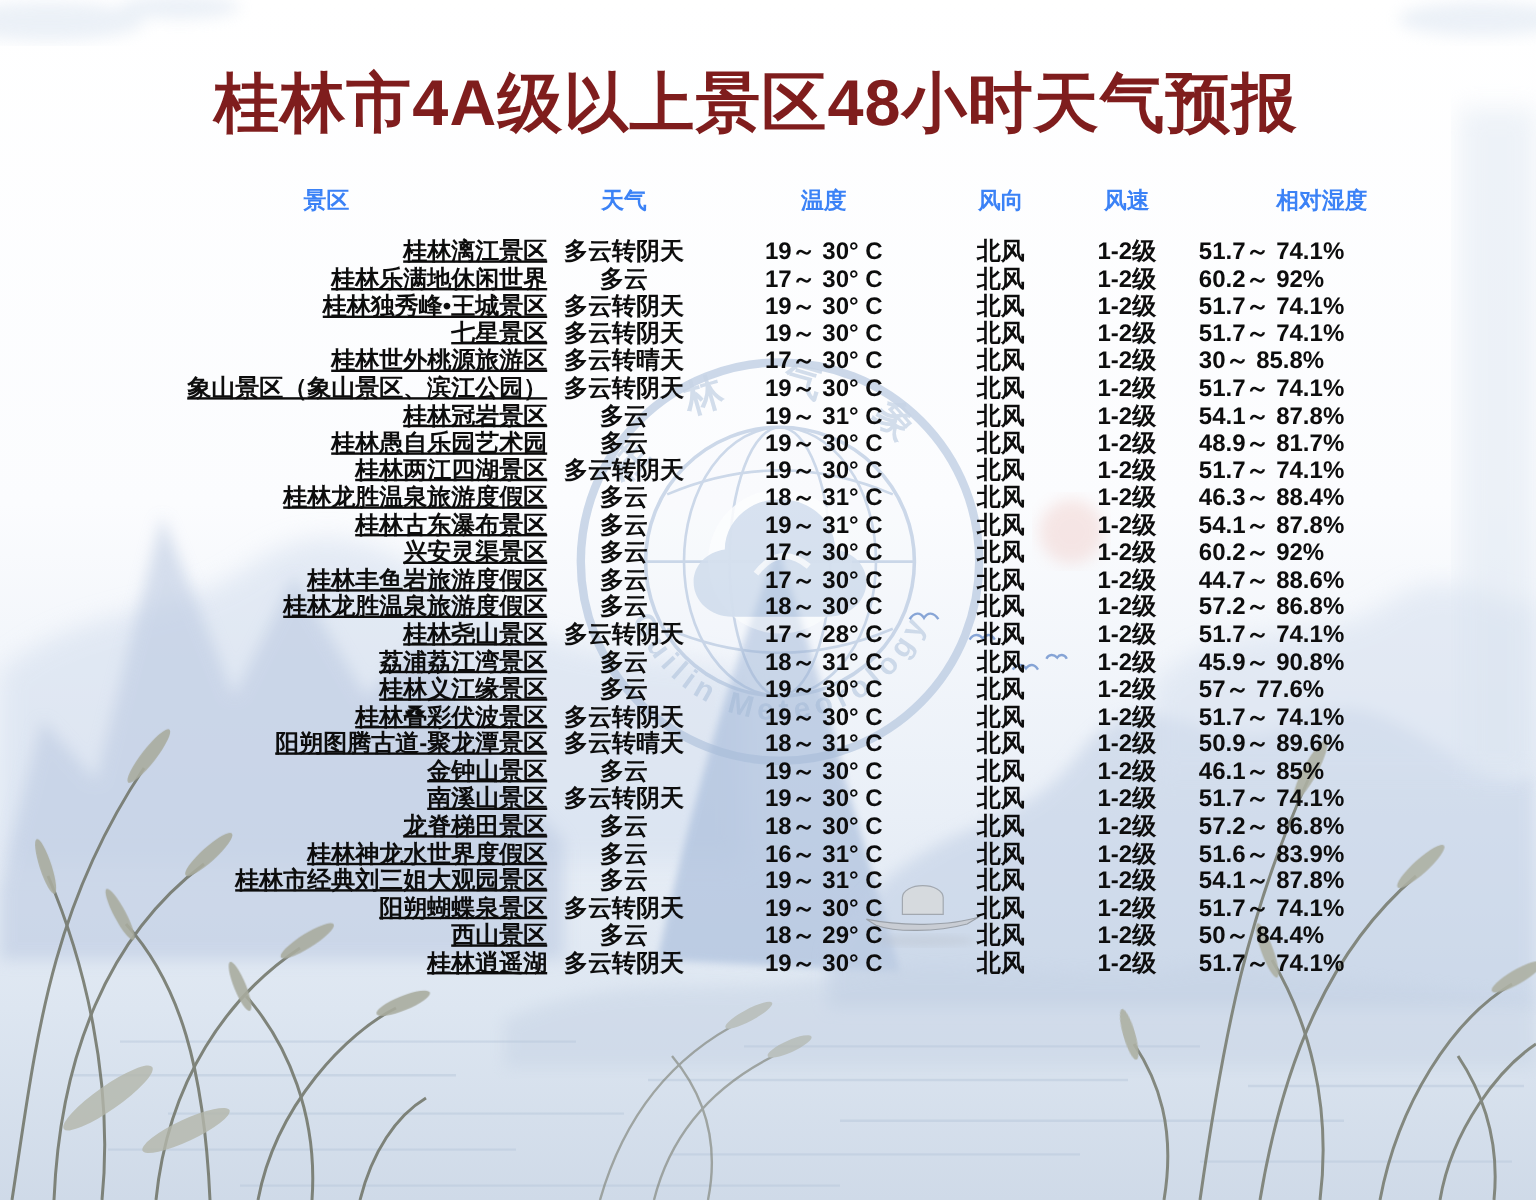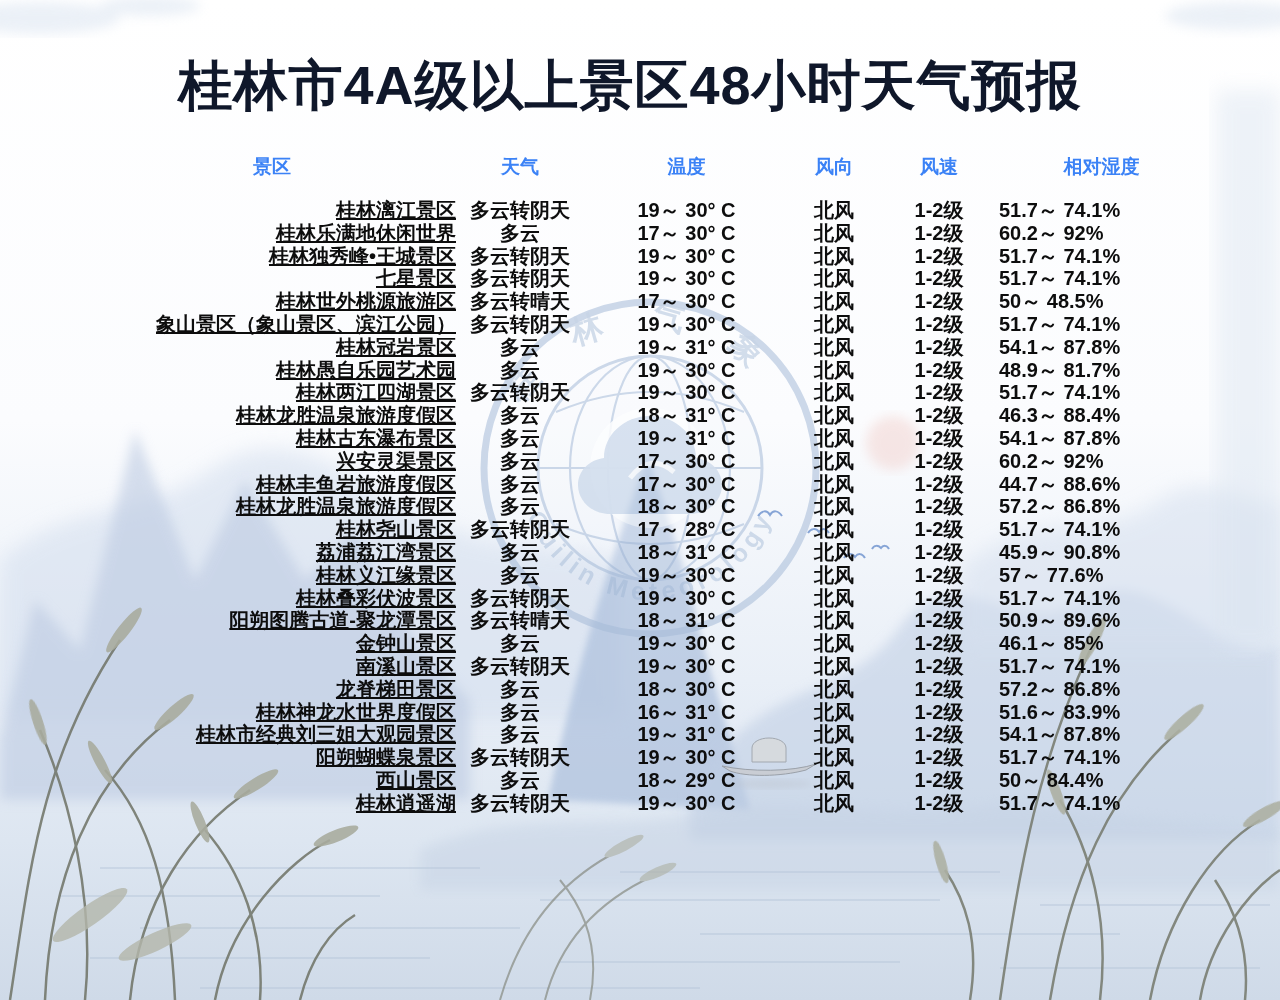--- a/index.html
+++ b/index.html
@@ -4,21 +4,21 @@
 <style>
   html,body{margin:0;padding:0;}
   .page{
     position:relative;width:1280px;height:1000px;overflow:hidden;
     background:#ffffff;
     font-family:"Liberation Sans","DejaVu Sans",sans-serif;
   }
   .bg{position:absolute;top:0;left:0;width:1280px;height:1000px;}
   .title{
     position:absolute;top:50px;left:0;width:1260px;margin:0;
-    text-align:center;font-size:54px;font-weight:900;color:#0f172a;
+    text-align:center;font-size:54px;font-weight:900;color:#7f1d1d;
     letter-spacing:1px;white-space:nowrap;
   }
   table.forecast{
     position:absolute;top:154px;left:88px;width:1116px;
     border-collapse:collapse;table-layout:fixed;
   }
   table.forecast th{
     font-size:19px;font-weight:700;color:#3b82f6;
     padding:0 0 19px 0;text-align:center;white-space:nowrap;
   }
@@ -238,21 +238,21 @@
           <td class="col-wind">北风</td>
           <td class="col-speed">1-2级</td>
           <td class="col-hum">51.7～ 74.1%</td>
         </tr>
         <tr>
           <td class="col-name">桂林世外桃源旅游区</td>
           <td class="col-weather">多云转晴天</td>
           <td class="col-temp">17～ 30° C</td>
           <td class="col-wind">北风</td>
           <td class="col-speed">1-2级</td>
-          <td class="col-hum">50～ 48.5%</td>
+          <td class="col-hum">30～ 85.8%</td>
         </tr>
         <tr>
           <td class="col-name">象山景区（象山景区、滨江公园）</td>
           <td class="col-weather">多云转阴天</td>
           <td class="col-temp">19～ 30° C</td>
           <td class="col-wind">北风</td>
           <td class="col-speed">1-2级</td>
           <td class="col-hum">51.7～ 74.1%</td>
         </tr>
         <tr>

